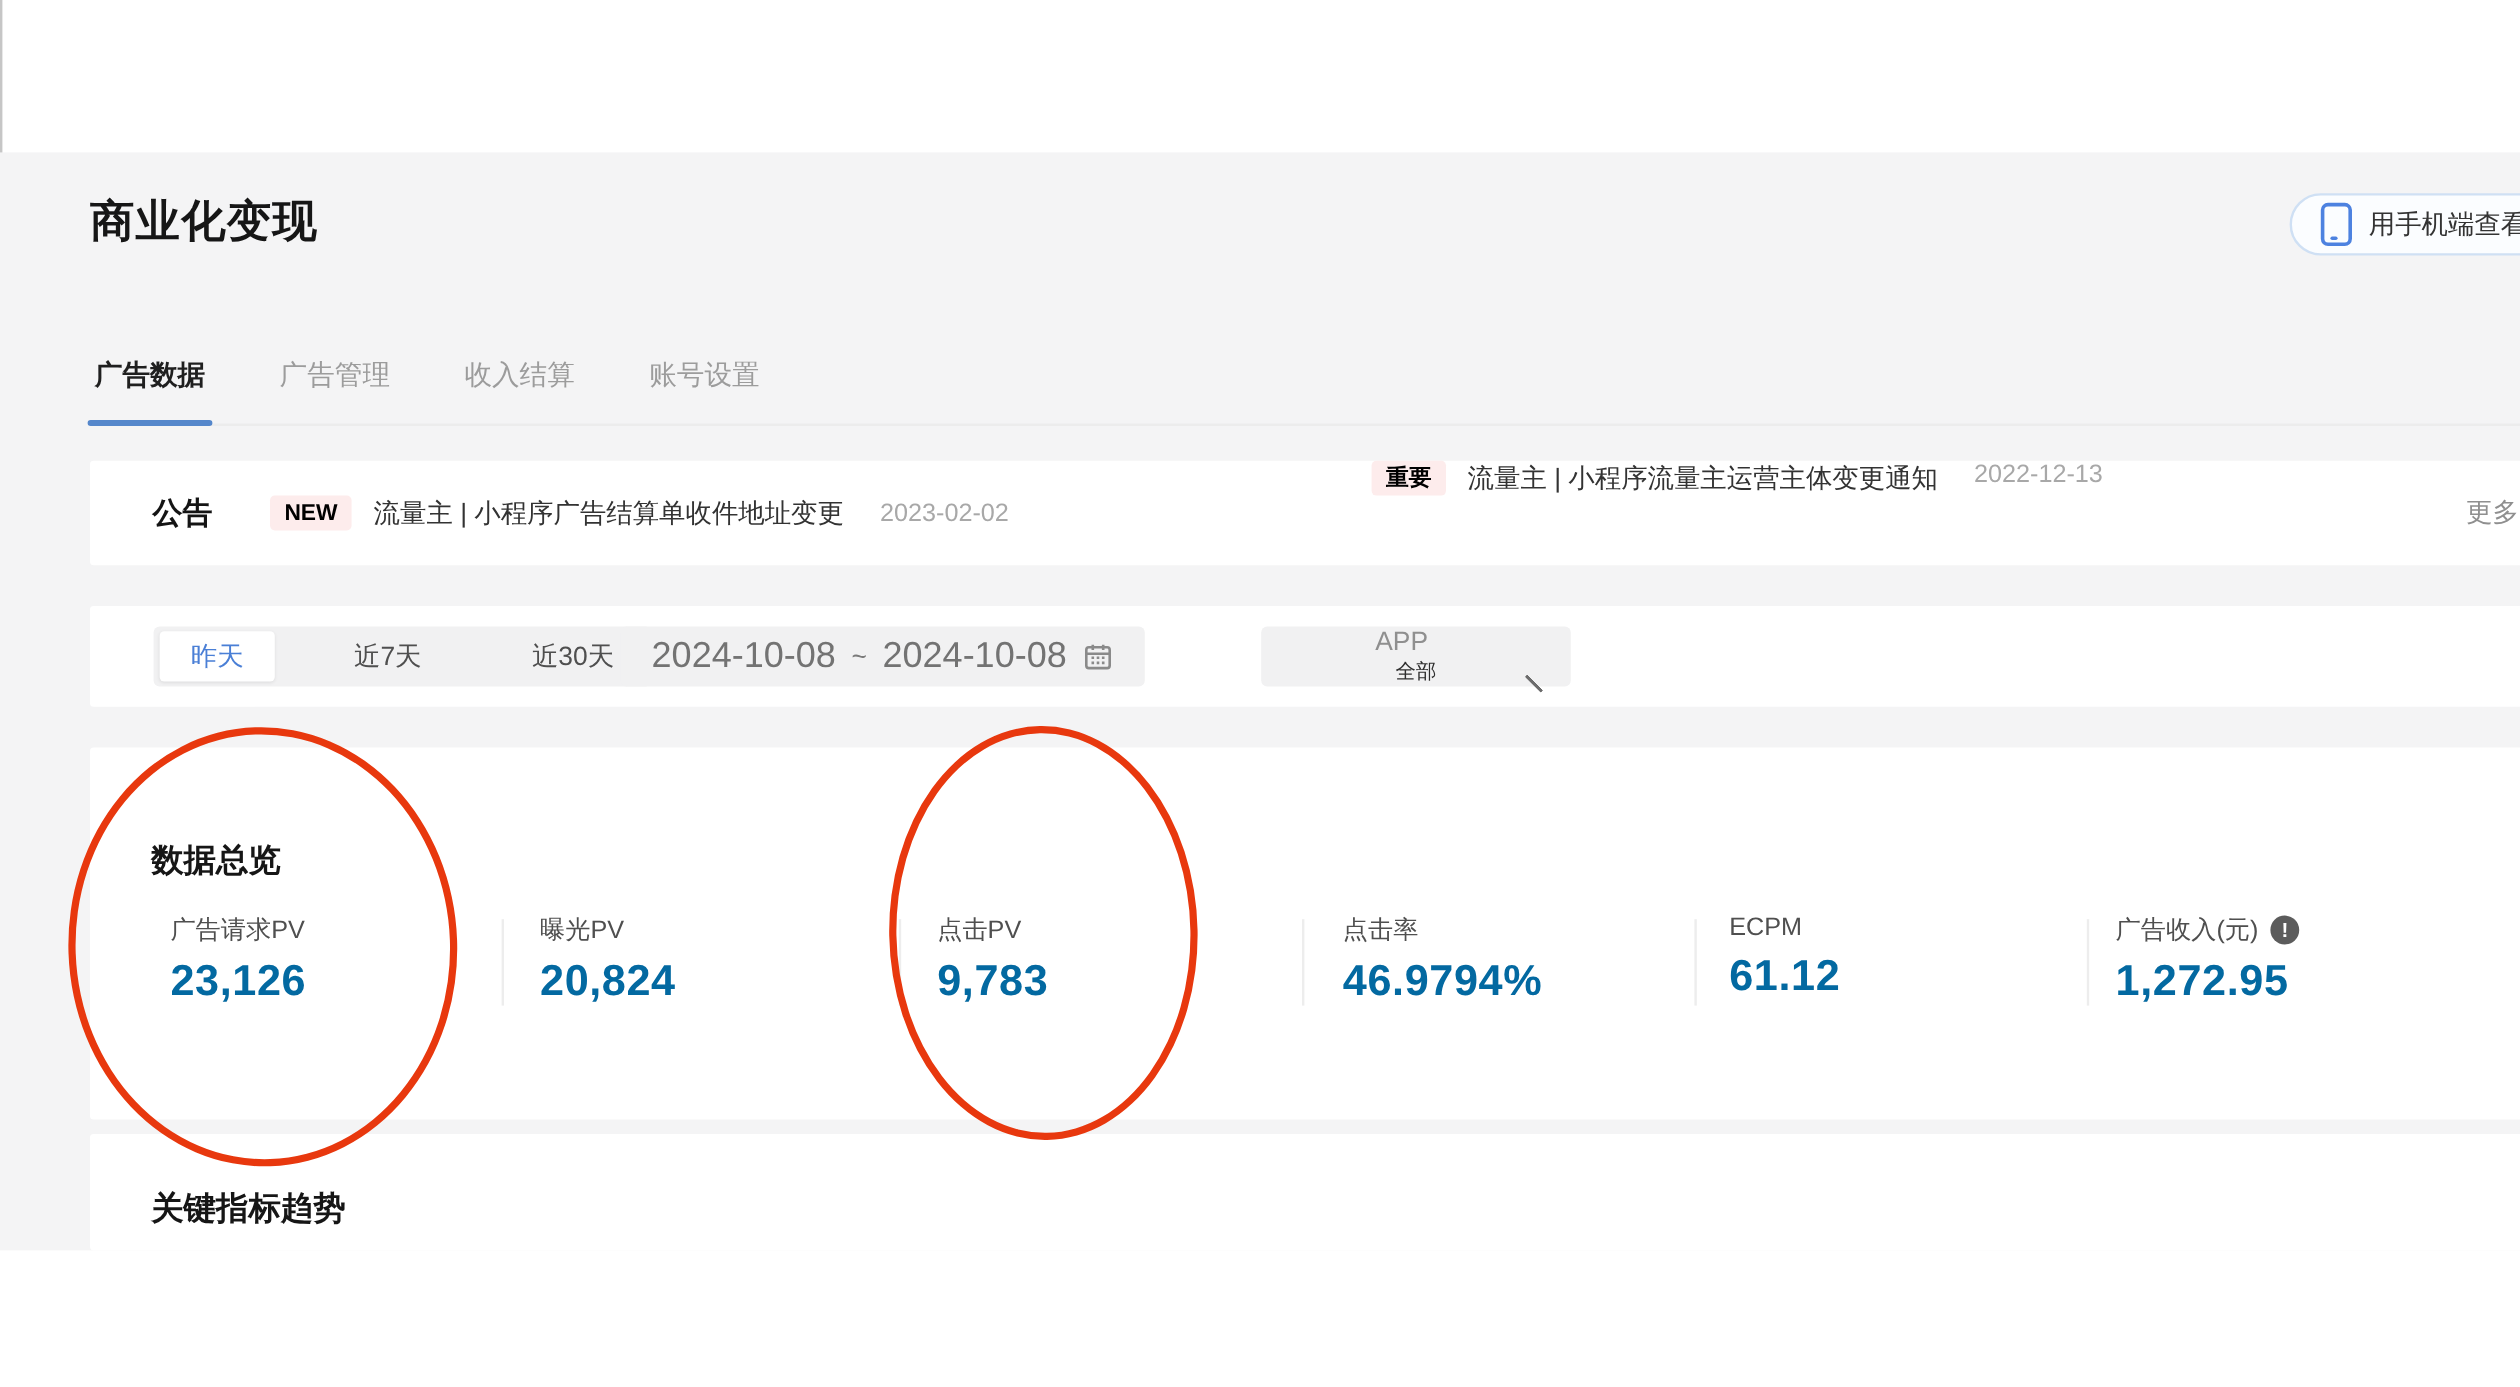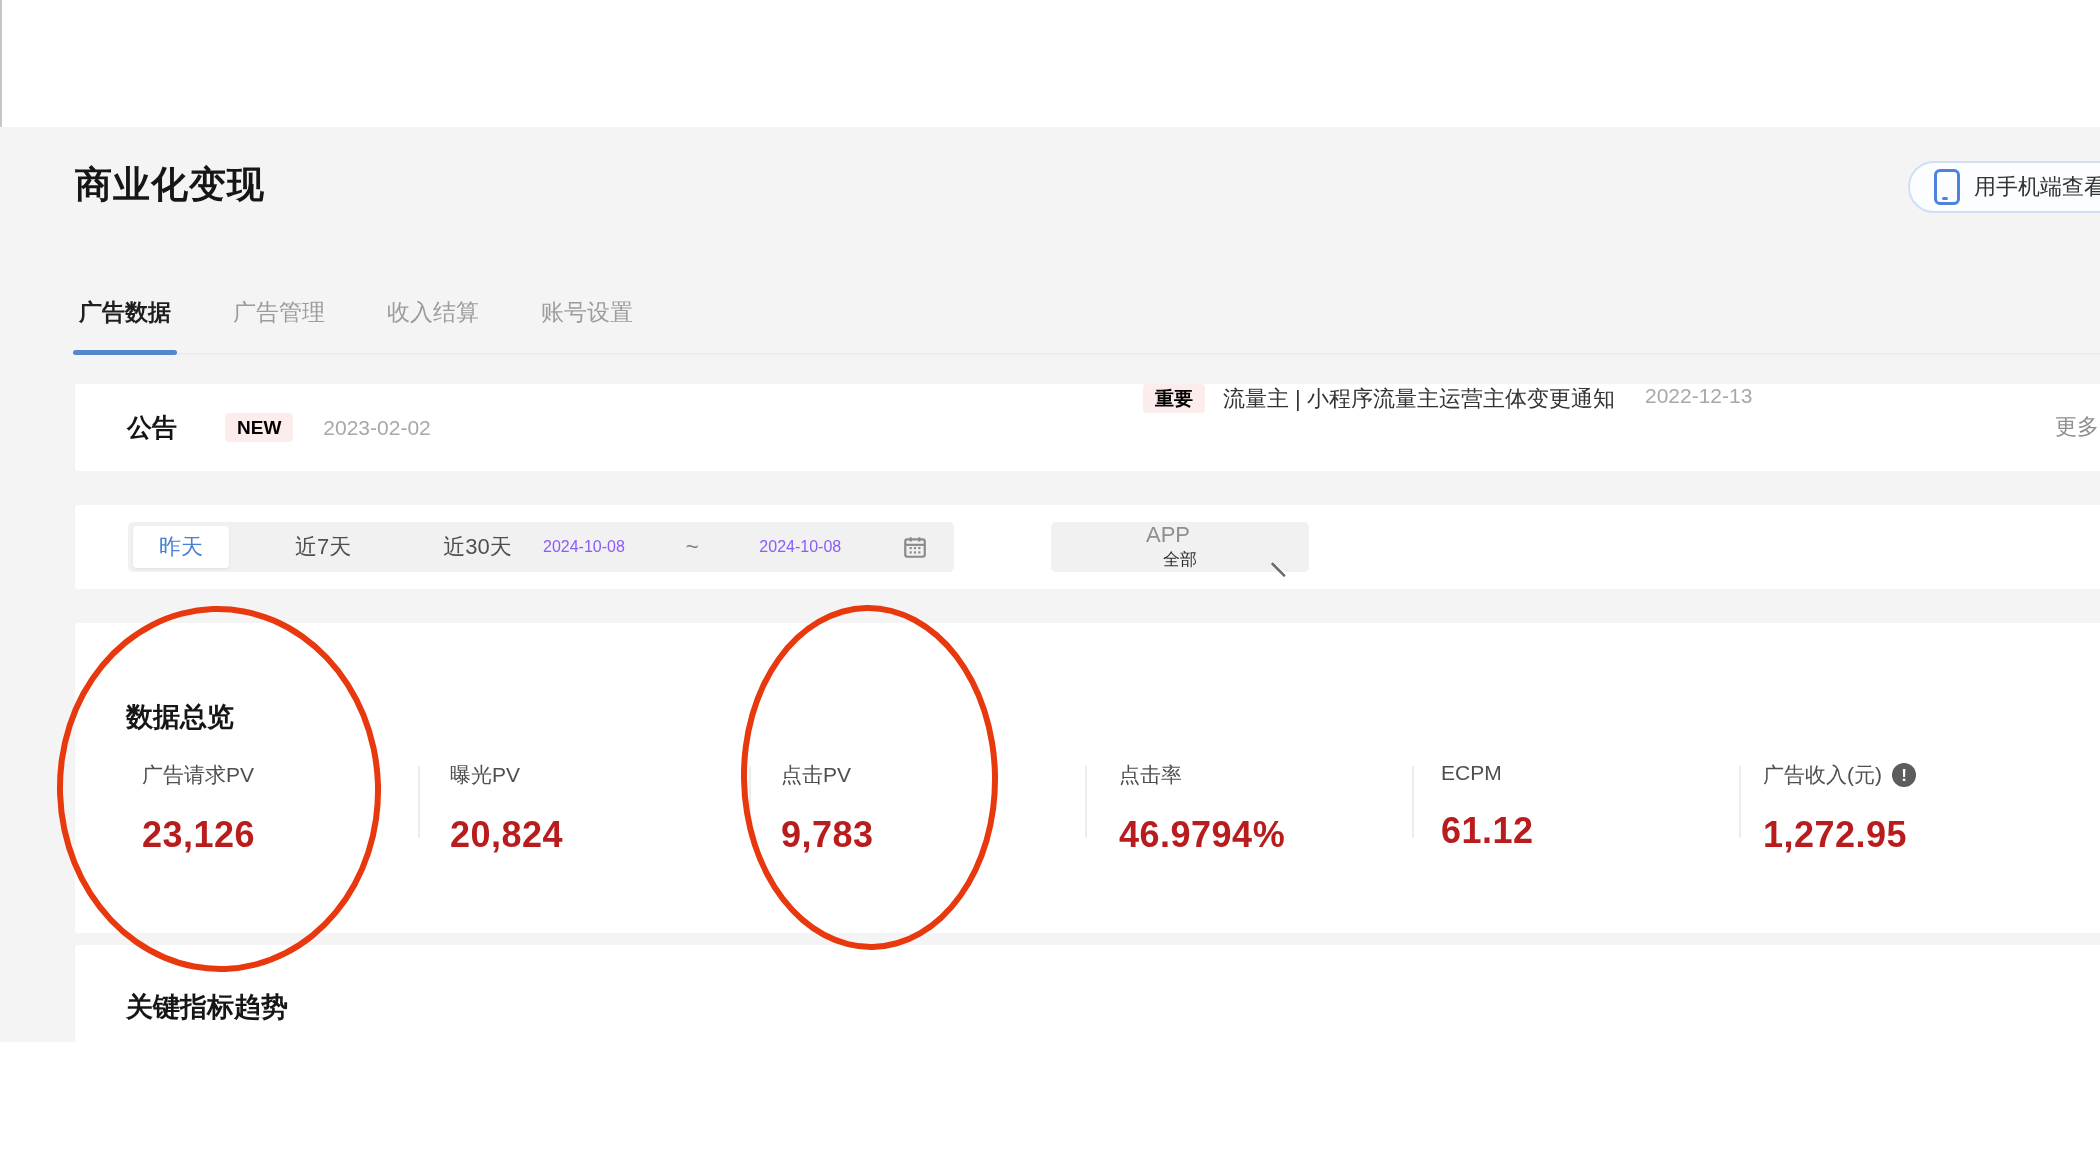--- a/index.html
+++ b/index.html
@@ -40,36 +40,36 @@
   .announce-group2{position:absolute;left:1068px;top:0;height:100%;display:flex;align-items:flex-start;}
   .more-link{position:absolute;left:1980px;top:28px;font-size:22px;color:#8f8f8f;white-space:nowrap;}
 
   
   .card.filter{top:505px;height:84px;}
   .seg{position:absolute;left:53px;top:17px;height:50px;background:#f1f1f2;border-radius:5px;display:flex;align-items:center;padding:0 5px;box-sizing:border-box;gap:40px;}
   .seg-item{font-size:22px;color:#4f4f4f;padding:0 26px;height:42px;display:flex;align-items:center;border-radius:4px;cursor:pointer;}
   .seg-item.active{background:#ffffff;color:#4a7fd6;box-shadow:0 1px 3px rgba(0,0,0,0.08);}
   .datebox{position:absolute;left:442px;top:17px;width:437px;height:50px;background:#f1f1f2;border-radius:5px;
     display:flex;align-items:center;justify-content:space-between;padding:0 26px;box-sizing:border-box;}
-  .datebox .dt{font-size:16px;color:#8b5cf6;font-weight:500;}
+  .datebox .dt{font-size:30px;color:#737373;font-weight:500;}
   .datebox .tilde{font-size:22px;color:#7a7a7a;}
   .cal-icon{width:26px;height:26px;color:#8a8a8a;}
   .appbox{position:absolute;left:976px;top:17px;width:258px;height:50px;background:#f1f1f2;border-radius:5px;
     display:flex;align-items:center;padding:0 24px;box-sizing:border-box;flex-direction:column;}
   .appbox .app-label{font-size:22px;color:#8f8f8f;margin-right:24px;}
   .appbox .app-value{font-size:17px;color:#2e2e2e;font-weight:normal;}
   .chevron{margin-left:auto;width:16px;height:16px;border-right:3px solid #6c6c6c;border-bottom:3px solid #6c6c6c;
     transform:rotate(45deg) translateY(-4px);border-radius:1px;}
 
   
   .card.overview{top:623px;height:310px;}
   .ov-title{position:absolute;left:51px;top:76px;font-size:27px;font-weight:bold;color:#161616;}
   .metric{position:absolute;top:138px;}
   .metric .m-label{font-size:21px;color:#4f4f4f;display:flex;align-items:center;gap:10px;white-space:nowrap;}
-  .metric .m-value{margin-top:25px;font-size:36px;font-weight:bold;color:#b91c1c;letter-spacing:0.5px;white-space:nowrap;}
+  .metric .m-value{margin-top:7px;font-size:36px;font-weight:bold;color:#0369a1;letter-spacing:0.5px;white-space:nowrap;}
   .m-divider{position:absolute;top:143px;width:2px;height:72px;background:#ededed;}
   .info-icon{width:24px;height:24px;border-radius:50%;background:#5c5c5c;color:#fff;font-size:17px;font-weight:bold;
     display:inline-flex;align-items:center;justify-content:center;line-height:1;}
 
   
   .card.trends{top:945px;height:97px;}
   .tr-title{position:absolute;left:51px;top:44px;font-size:27px;font-weight:bold;color:#161616;}
 
   
   .anno{position:absolute;border:6px solid #e8380e;border-radius:50%;background:transparent;}
@@ -92,20 +92,21 @@
   <div class="tabs-row">
     <div class="tab active">广告数据</div>
     <div class="tab">广告管理</div>
     <div class="tab">收入结算</div>
     <div class="tab">账号设置</div>
   </div>
 
   <div class="card announce">
     <span class="announce-label">公告</span>
     <span class="badge">NEW</span>
+    <span class="announce-text">流量主 | 小程序广告结算单收件地址变更</span>
     <span class="announce-date">2023-02-02</span>
     <div class="announce-group2">
       <span class="badge">重要</span>
       <span class="announce-text">流量主 | 小程序流量主运营主体变更通知</span>
       <span class="announce-date">2022-12-13</span>
     </div>
     <span class="more-link">更多</span>
   </div>
 
   <div class="card filter">

